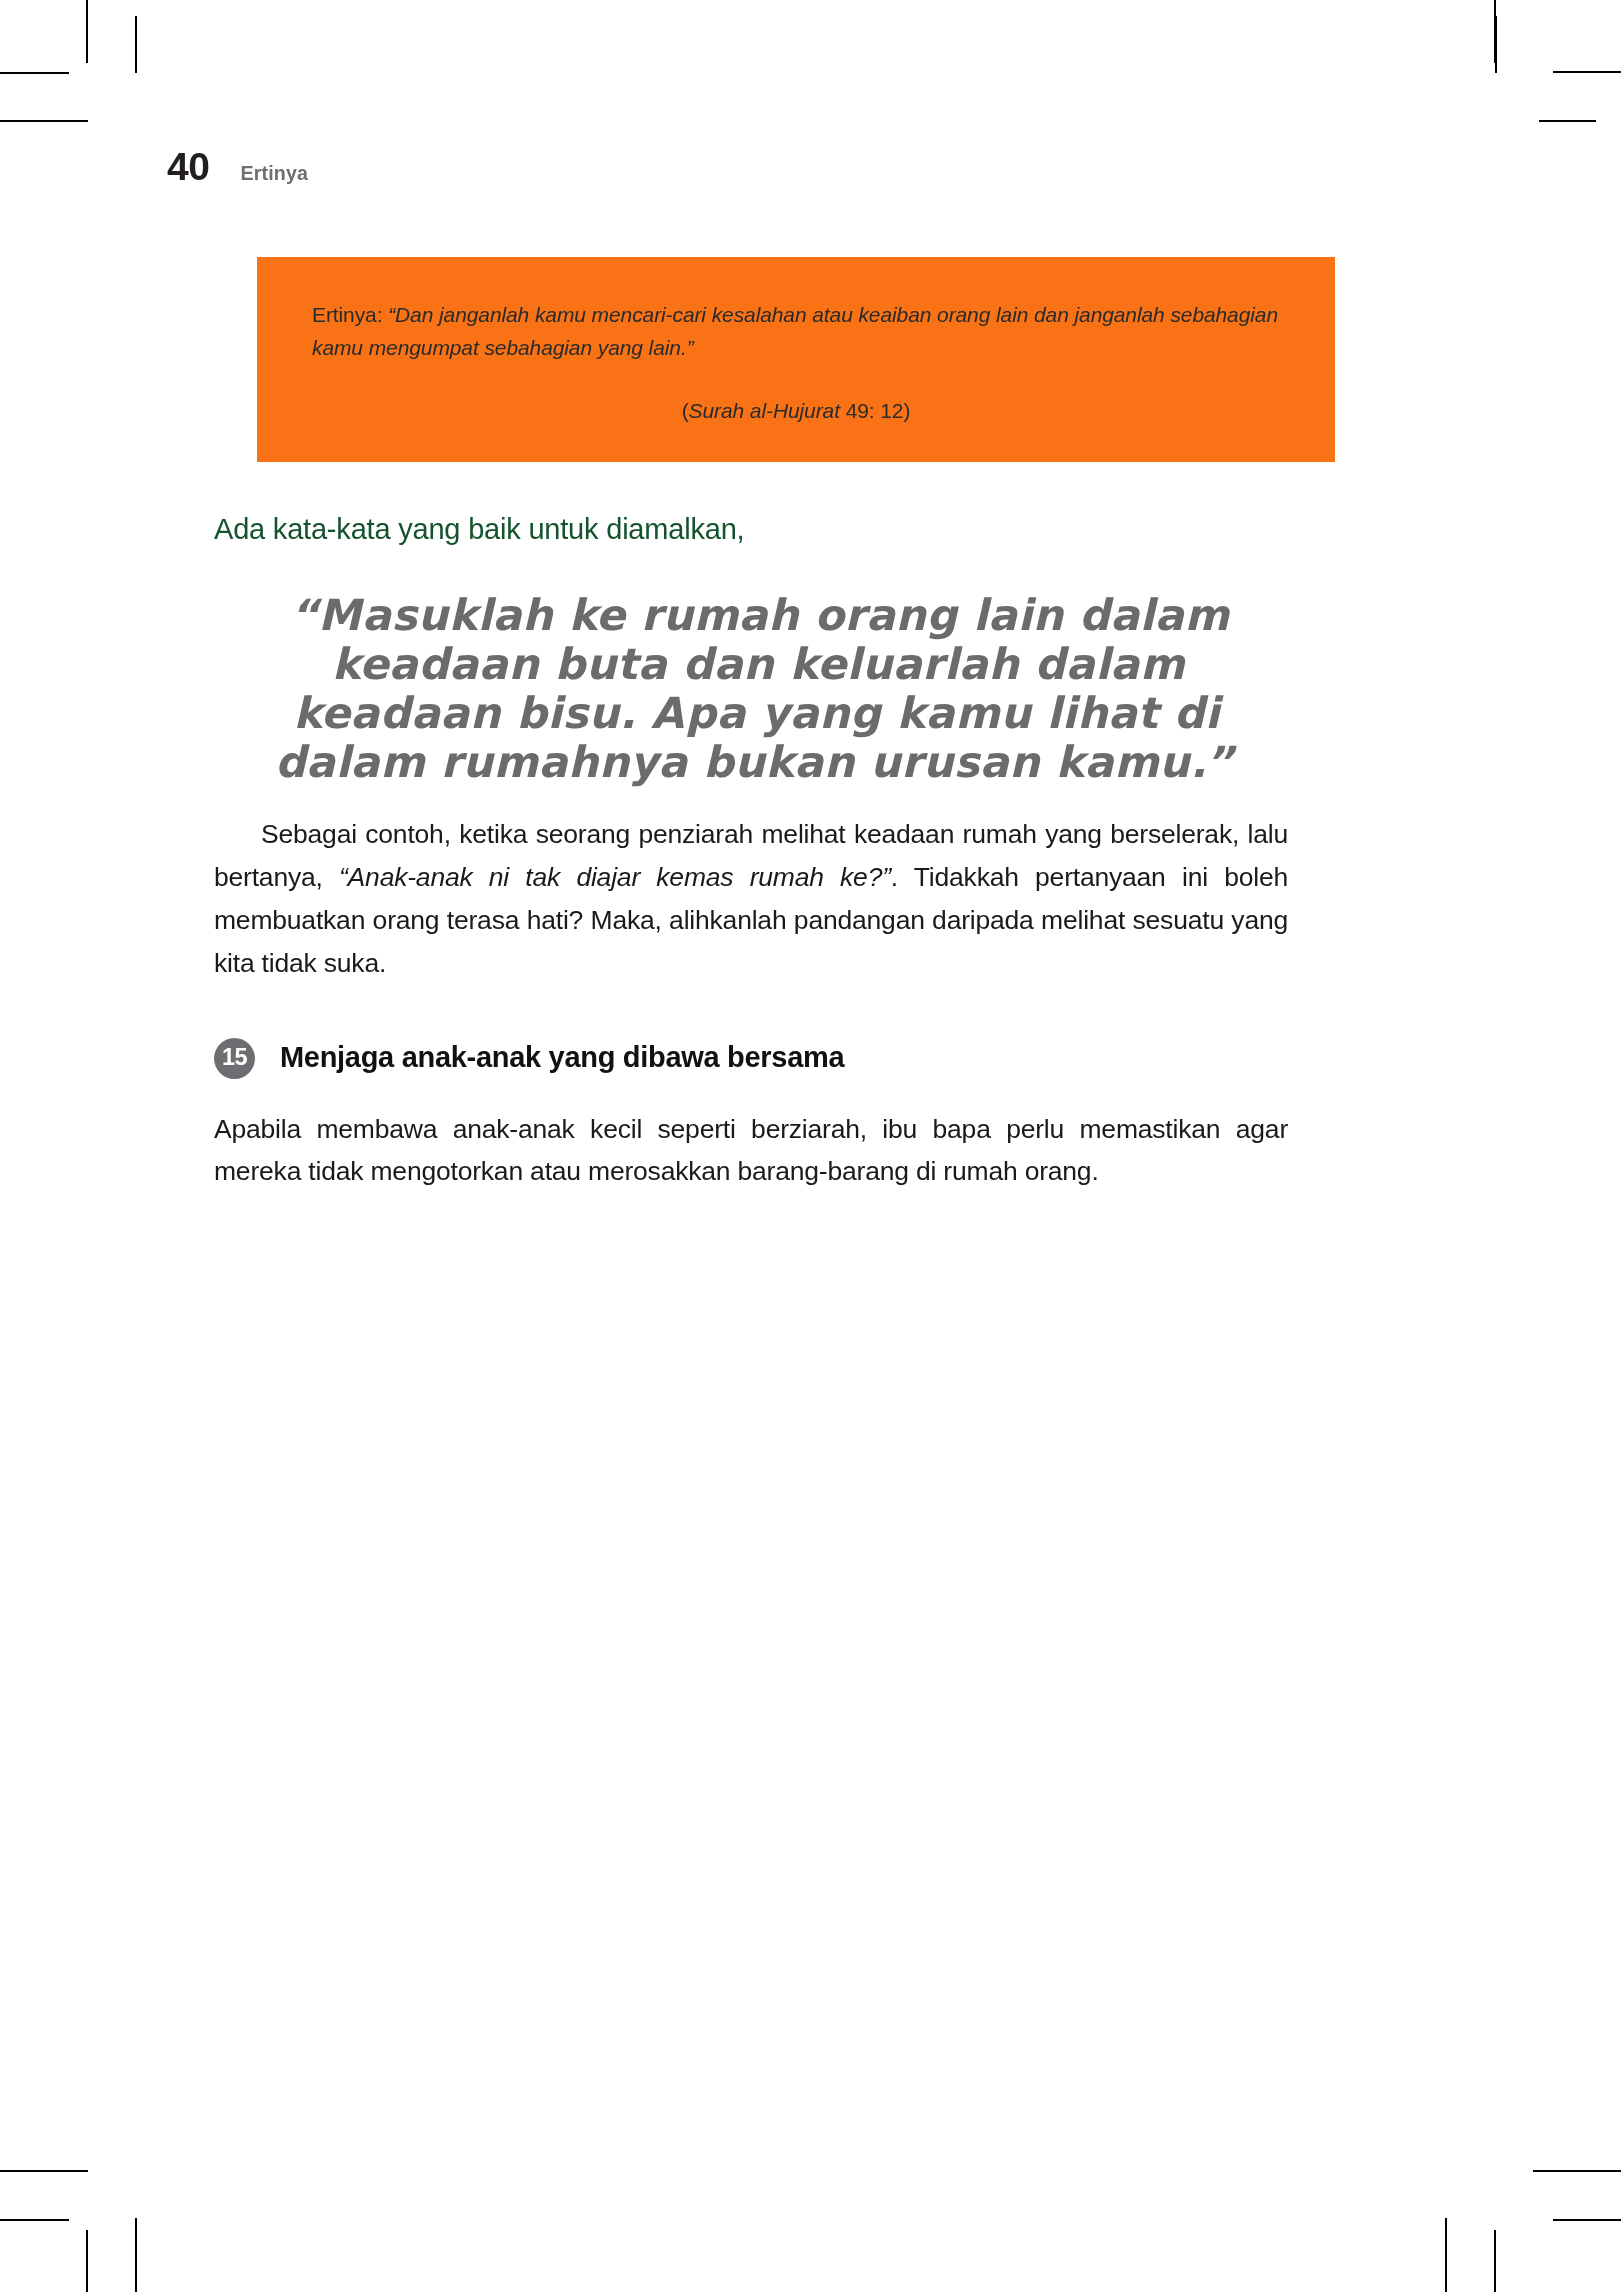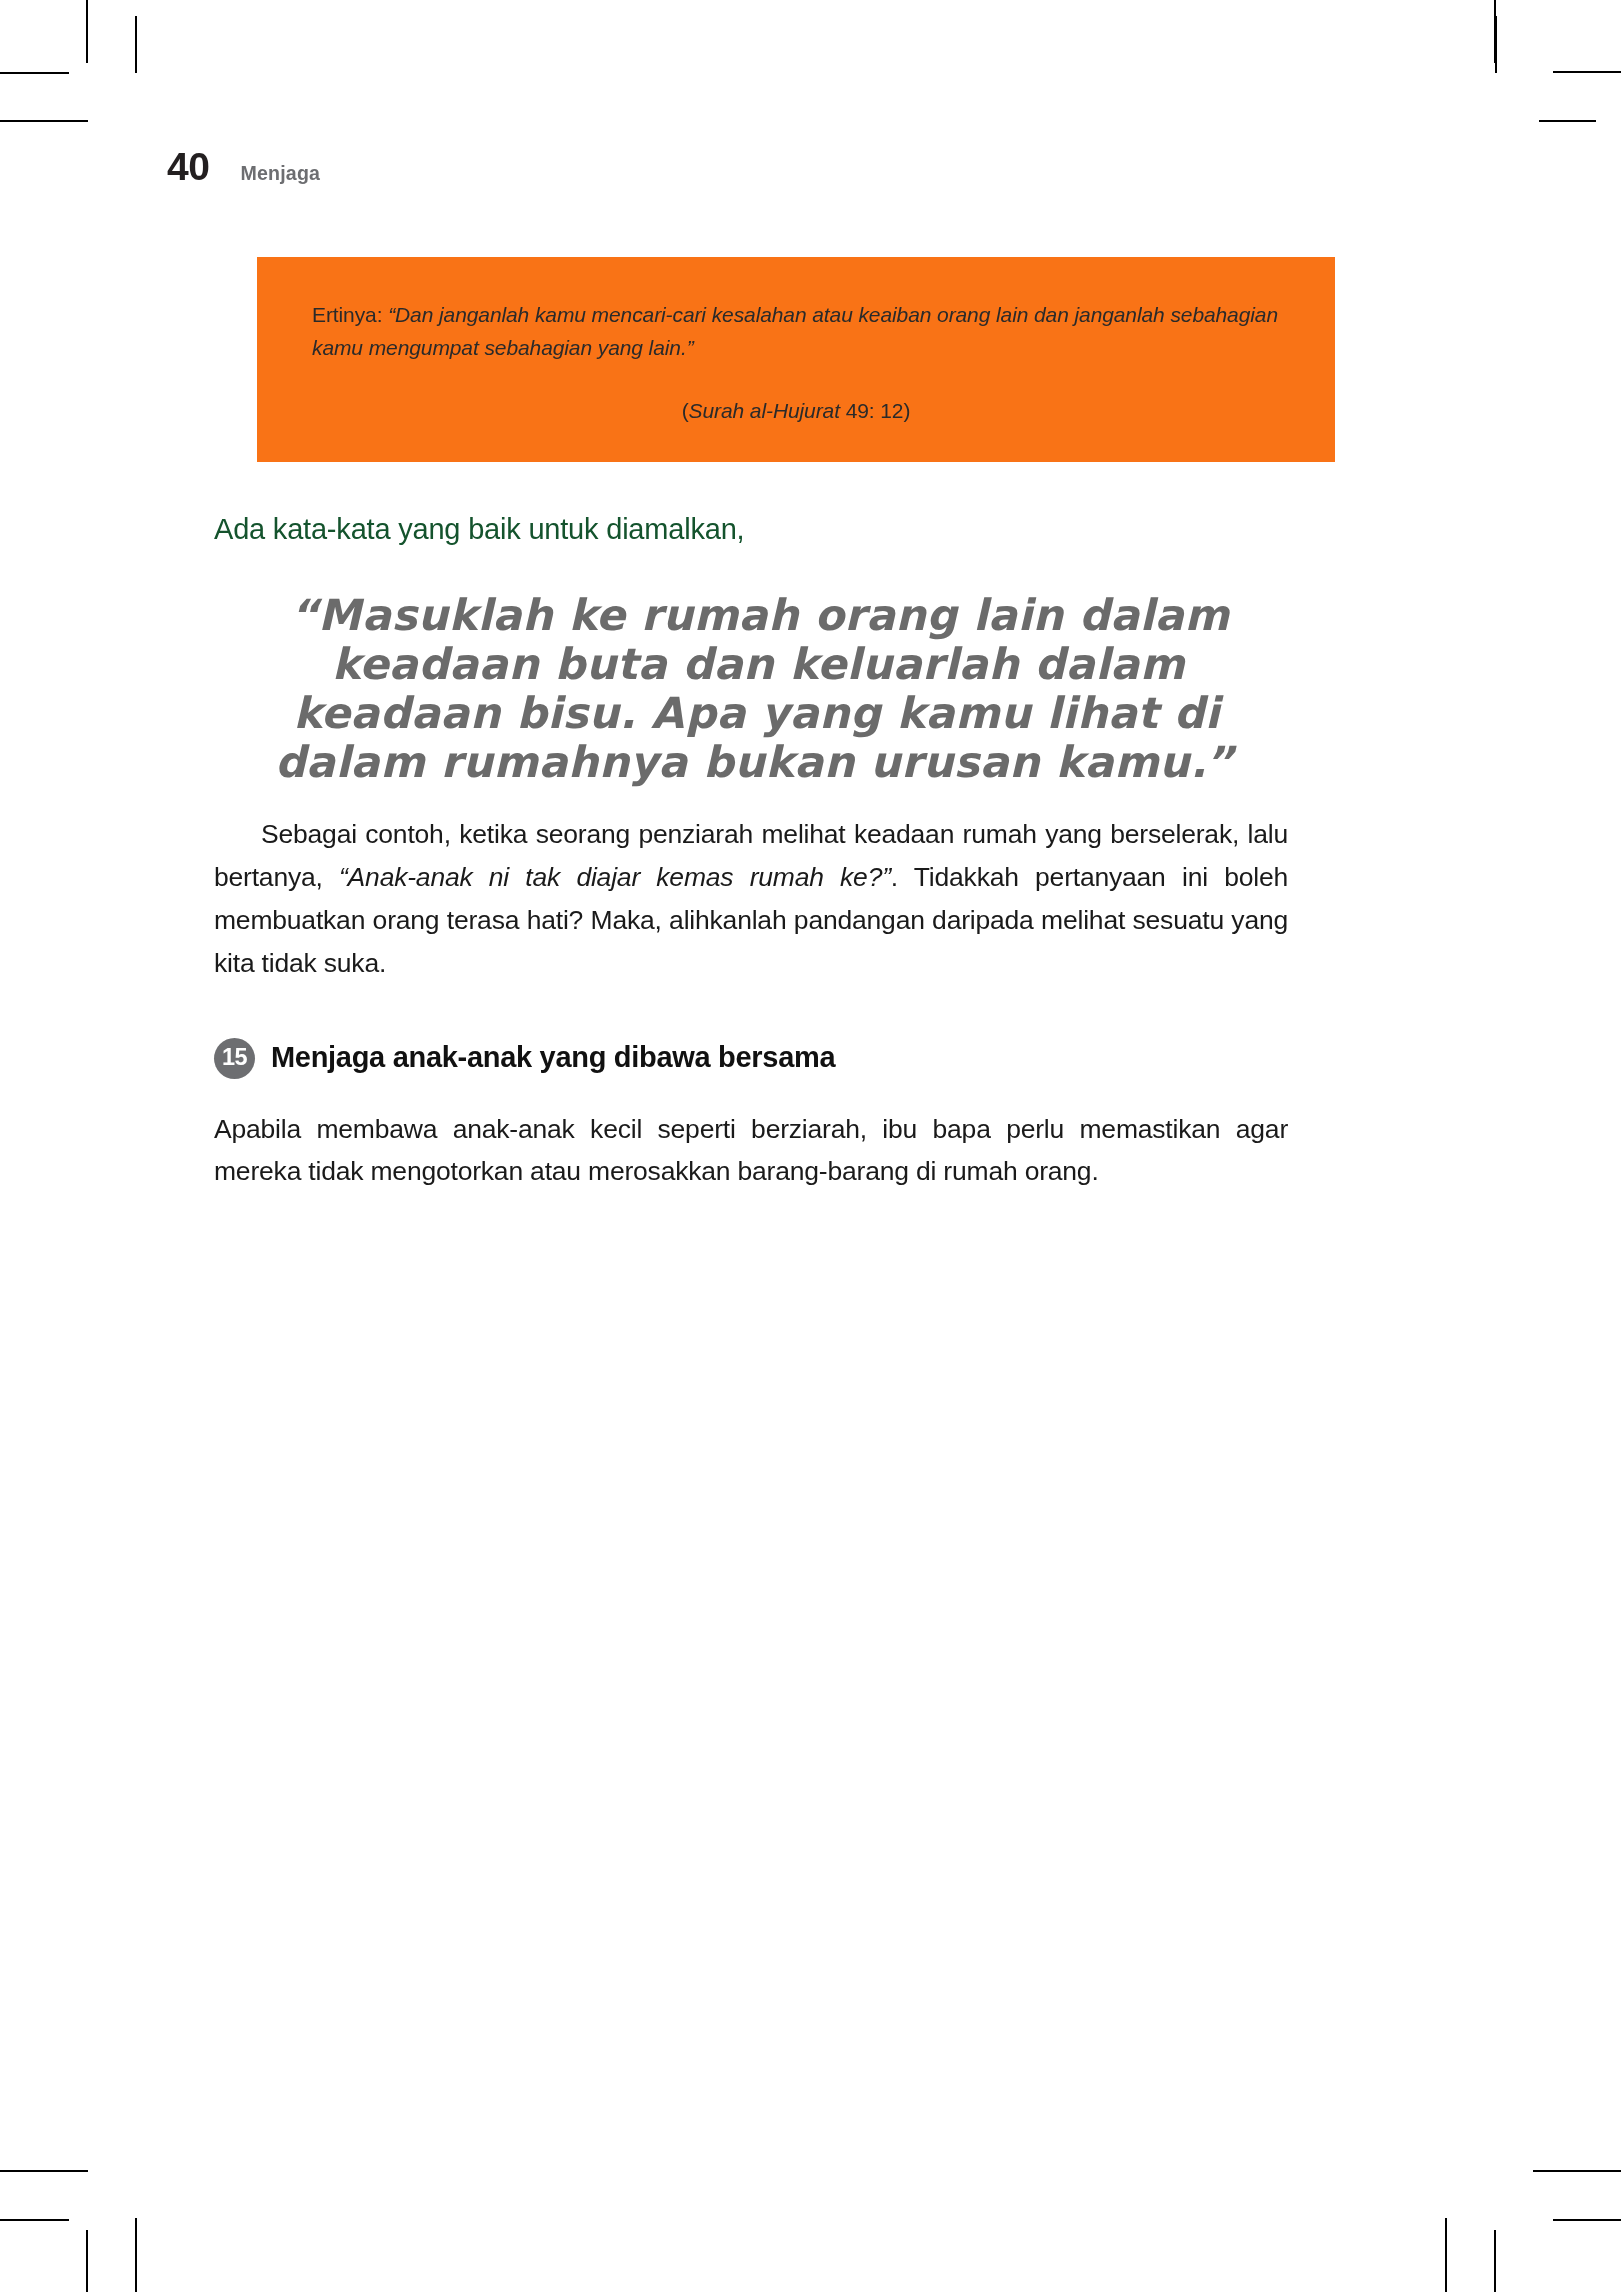--- a/index.html
+++ b/index.html
@@ -155,21 +155,21 @@
   }
   .body-p.indent { text-indent: 47px; }
   .body-p.no-indent { text-indent: 0; }
   .body-p em { font-style: italic; }
   .body-p.first-after-quote { margin-top: 23.5px; }
 
   
   .section-head {
     display: flex;
     align-items: center;
-    gap: 16px;
+    gap: 25px;
     margin-left: 47px;
     margin-top: 53px;
     margin-bottom: 29px;
   }
   .badge {
     flex: 0 0 auto;
     width: 41px;
     height: 41px;
     border-radius: 50%;
     background: #6d6e71;
@@ -212,21 +212,21 @@
 
   <div class="crop h cm-br-h1"></div>
   <div class="crop h cm-br-h2"></div>
   <div class="crop v cm-br-v1"></div>
   <div class="crop v cm-br-v2"></div>
 
   <div class="content">
 
     <div class="running-head">
       <span class="folio">40</span>
-      <span class="book-title">Menjaga</span>
+      <span class="book-title">Ertinya</span>
     </div>
 
     <div class="quote-box">
       <div class="ertinya-line">
         <span class="ertinya-label">Ertinya:</span>
         <span class="ertinya-text">“Dan janganlah kamu mencari-cari kesalahan atau keaiban orang lain dan janganlah sebahagian kamu mengumpat sebahagian yang lain.”</span>
       </div>
       <div class="source"><span>(</span><span class="surah">Surah al-Hujurat</span><span class="ref"> 49: 12)</span></div>
     </div>
 

